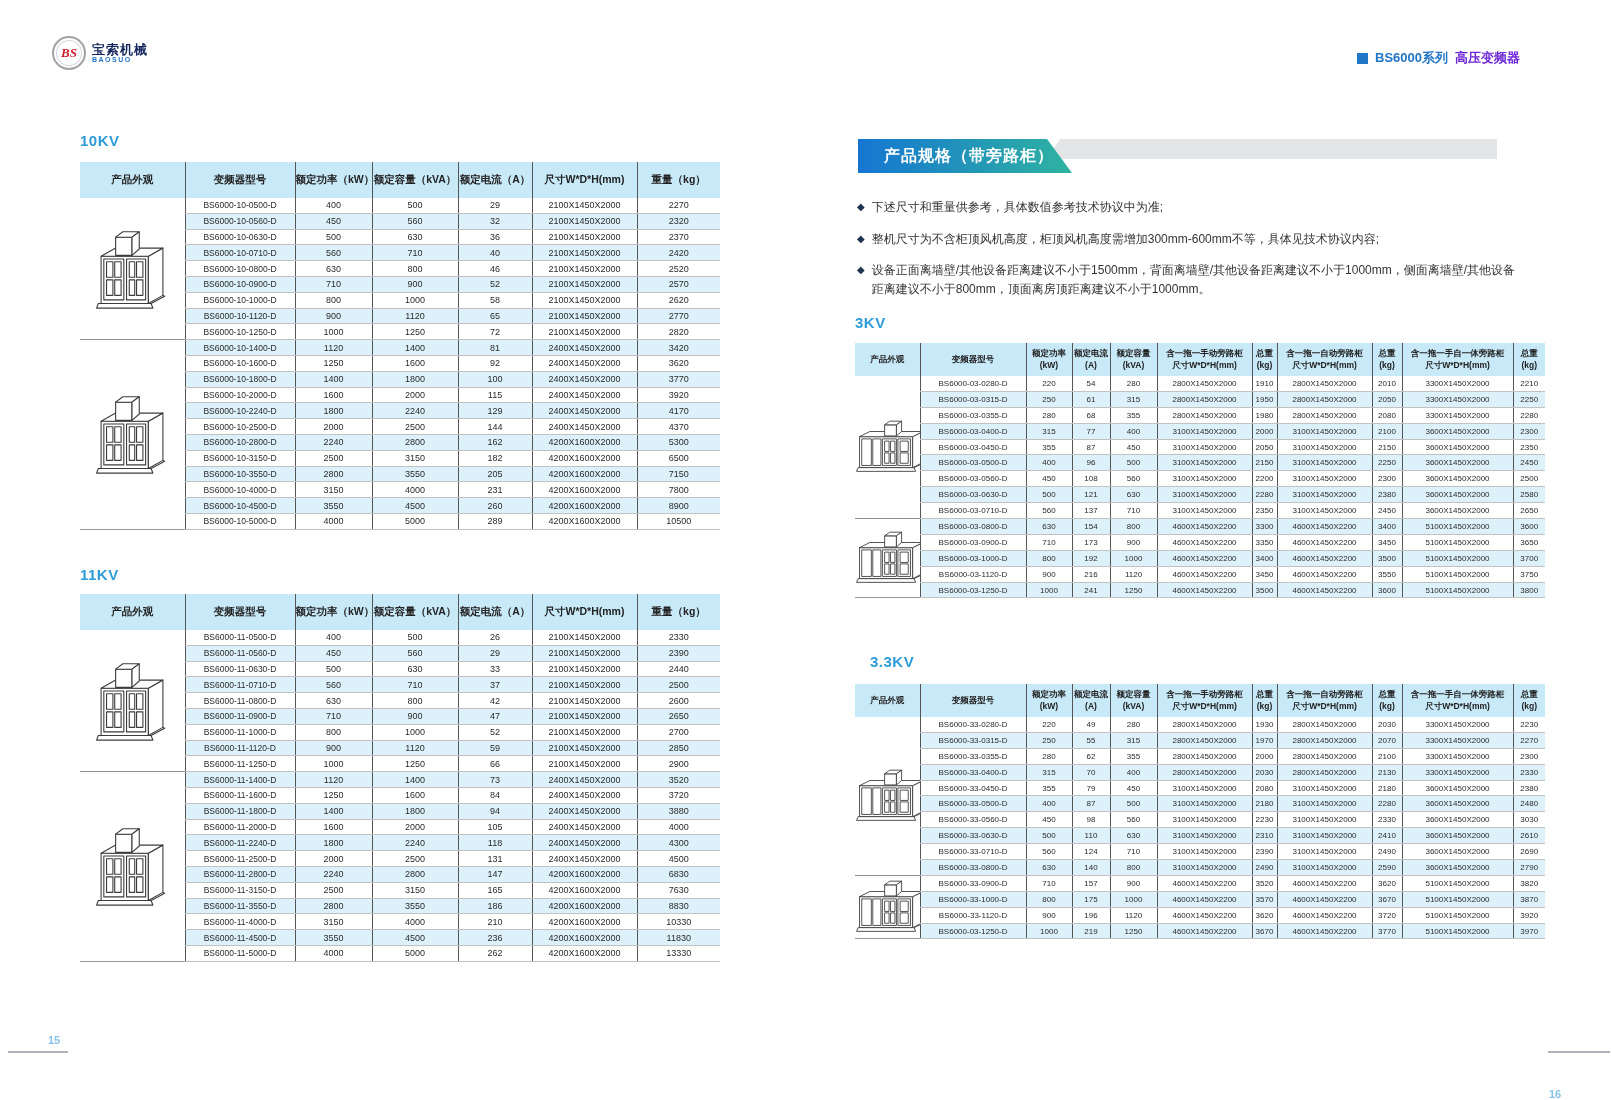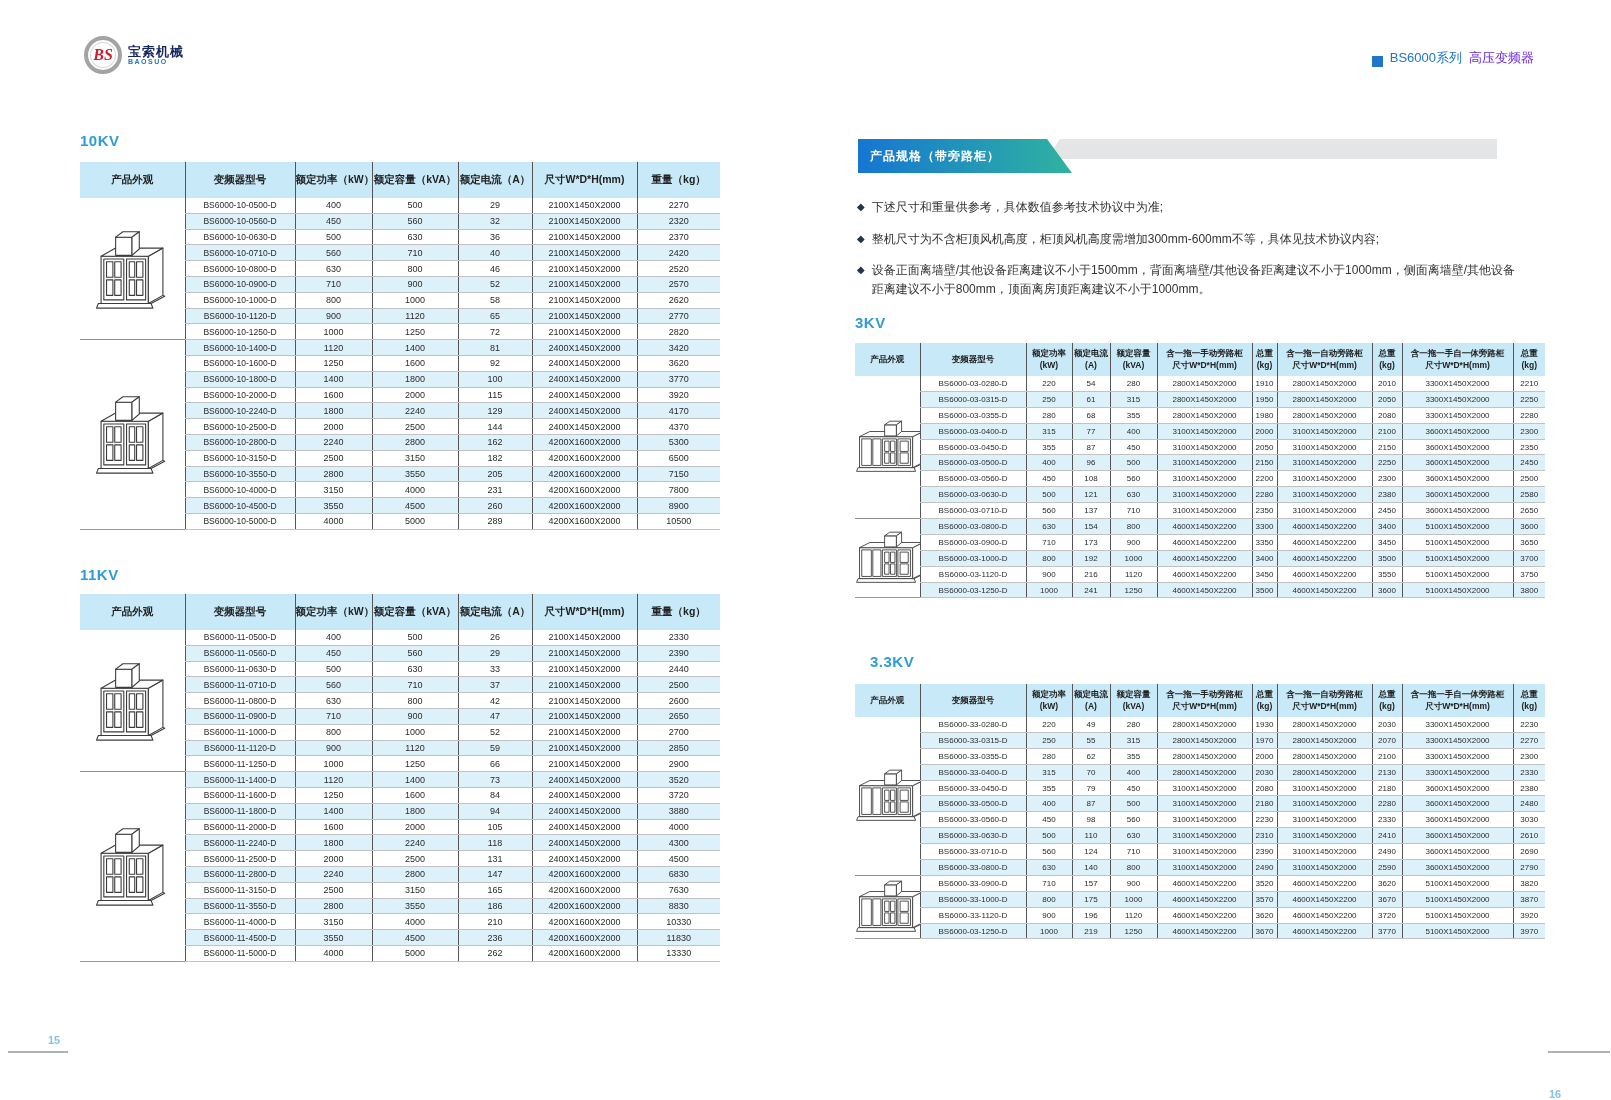--- a/index.html
+++ b/index.html
@@ -5,42 +5,42 @@
   html,body{margin:0;padding:0;}
   body{
     width:1611px;height:1100px;position:relative;background:#ffffff;
     font-family:"Liberation Sans","DejaVu Sans",sans-serif;color:#2a2a2a;
     overflow:hidden;-webkit-font-smoothing:antialiased;
   }
   .abs{position:absolute;}
 
   
   #logo{left:52px;top:36px;display:flex;align-items:center;gap:6px;}
-  .logo-mark{width:30px;height:30px;border:4px solid #a3a3a3;border-radius:50%;
+  .logo-mark{width:30px;height:30px;border:2px solid #a3a3a3;border-radius:50%;
     display:flex;align-items:center;justify-content:center;
     font-family:"Liberation Serif",serif;font-style:italic;font-weight:bold;
-    font-size:16px;color:#cf2030;box-shadow:inset 0 0 0 2px #fff, inset 0 0 0 3px #d5d8de;margin-left:32px;}
+    font-size:13px;color:#cf2030;box-shadow:inset 0 0 0 2px #fff, inset 0 0 0 3px #d5d8de;}
   .logo-cn{font-size:13px;font-weight:bold;color:#14265c;line-height:1.05;letter-spacing:1px;}
   .logo-en{font-size:7px;font-weight:bold;color:#1f74c8;letter-spacing:1.5px;}
 
   
-  #hdr-right{top:49px;right:77px;display:flex;align-items:flex-end;gap:7px;font-size:13px;font-weight:normal;}
+  #hdr-right{top:49px;right:91px;display:flex;align-items:center;gap:7px;font-size:13px;font-weight:bold;}
   #hdr-right .sq{width:11px;height:11px;background:#2176c8;}
   #hdr-right .series{color:#2176c8;}
   #hdr-right .suffix{color:#6d28d9;}
 
   
   .sec-title{font-size:15px;font-weight:bold;color:#2d9cd8;letter-spacing:.5px;}
 
   
   #banner{left:858px;top:139px;width:214px;height:34px;
     background:linear-gradient(90deg,#1576d2 0%,#2fb3a0 100%);
     clip-path:polygon(0 0,189px 0,214px 100%,0 100%);
     display:flex;align-items:center;z-index:2;}
-  #banner .t{color:#fff;font-size:12px;font-weight:bold;letter-spacing:1px;padding-left:12px;}
+  #banner .t{color:#fff;font-size:16px;font-weight:bold;letter-spacing:1px;padding-left:26px;}
   #banner-gray{left:1046px;top:139px;width:451px;height:20px;background:#e3e5e7;
     clip-path:polygon(14px 0,100% 0,100% 100%,0 100%);z-index:1;}
 
   
   #notes{left:857px;top:198px;width:668px;}
   .note{display:flex;font-size:12px;color:#333;line-height:1.55;margin-bottom:13px;}
   .note .dm{color:#22354f;font-size:10px;margin-right:7px;line-height:1.85;}
   .note .tx{flex:1;}
 
   

